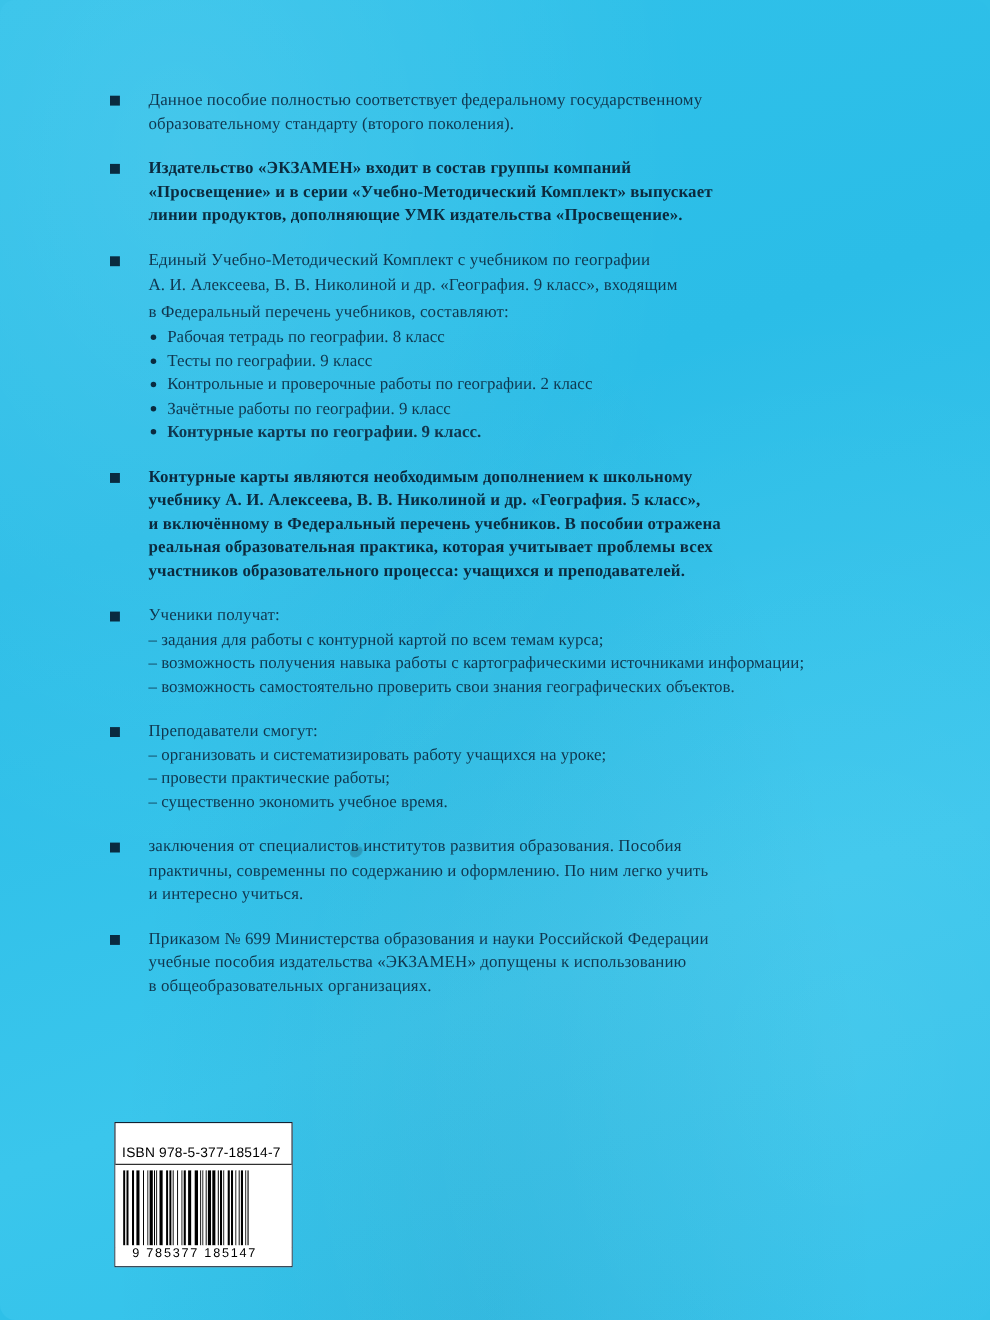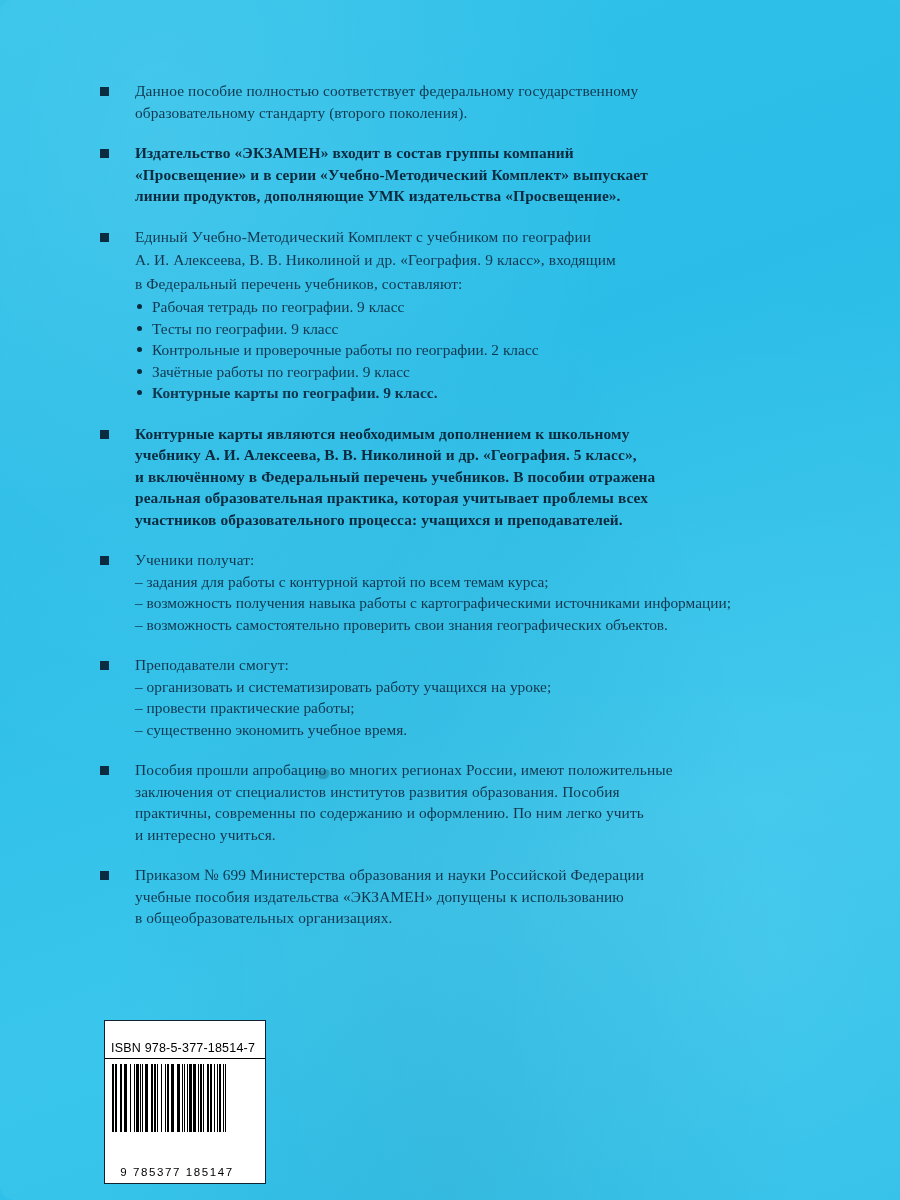--- a/index.html
+++ b/index.html
@@ -109,21 +109,20 @@
     height: 100%;
   }
   .barcode-digits {
     font-family: "Liberation Sans", sans-serif;
     font-size: 11.5px;
     letter-spacing: 1.6px;
     color: #000;
     text-align: center;
     padding: 0 16px 5px 0;
     background: #fff;
-    margin-top: 32px;
   }
   .smudge {
     position: absolute;
     width: 12px;
     height: 9px;
     background: rgba(20,60,80,0.28);
     border-radius: 50% 40% 60% 45%;
     left: 318px;
     top: 770px;
     transform: rotate(-18deg);
@@ -160,21 +159,21 @@
       <div class="line bold">линии продуктов, дополняющие УМК издательства «Просвещение».</div>
     </div>
 
     <div class="block">
       <span class="bullet"></span>
       <div class="line list-head">Единый Учебно-Методический Комплект с учебником по географии</div>
       <div class="line list-head">А. И. Алексеева, В. В. Николиной и др. «География. 9 класс», входящим</div>
       <div class="line list-head">в Федеральный перечень учебников, составляют:</div>
       <div class="sub">
         <span class="dot"></span>
-        <span>Рабочая тетрадь по географии. 9 класс</span>
+        <span>Рабочая тетрадь по географии. 8 класс</span>
       </div>
       <div class="sub">
         <span class="dot"></span>
         <span>Тесты по географии. 9 класс</span>
       </div>
       <div class="sub">
         <span class="dot"></span>
         <span>Контрольные и проверочные работы по географии. 2 класс</span>
       </div>
       <div class="sub">
@@ -207,21 +206,20 @@
     <div class="block">
       <span class="bullet"></span>
       <div class="line">Преподаватели смогут:</div>
       <div class="dash">– организовать и систематизировать работу учащихся на уроке;</div>
       <div class="dash">– провести практические работы;</div>
       <div class="dash">– существенно экономить учебное время.</div>
     </div>
 
     <div class="block">
       <span class="bullet"></span>
-      <div class="line just">Пособия прошли апробацию во многих регионах России, имеют положительные</div>
       <div class="line just">заключения от специалистов институтов развития образования. Пособия</div>
       <div class="line just">практичны, современны по содержанию и оформлению. По ним легко учить</div>
       <div class="line">и интересно учиться.</div>
     </div>
 
     <div class="block">
       <span class="bullet"></span>
       <div class="line just">Приказом № 699 Министерства образования и науки Российской Федерации</div>
       <div class="line just">учебные пособия издательства «ЭКЗАМЕН» допущены к использованию</div>
       <div class="line">в общеобразовательных организациях.</div>

